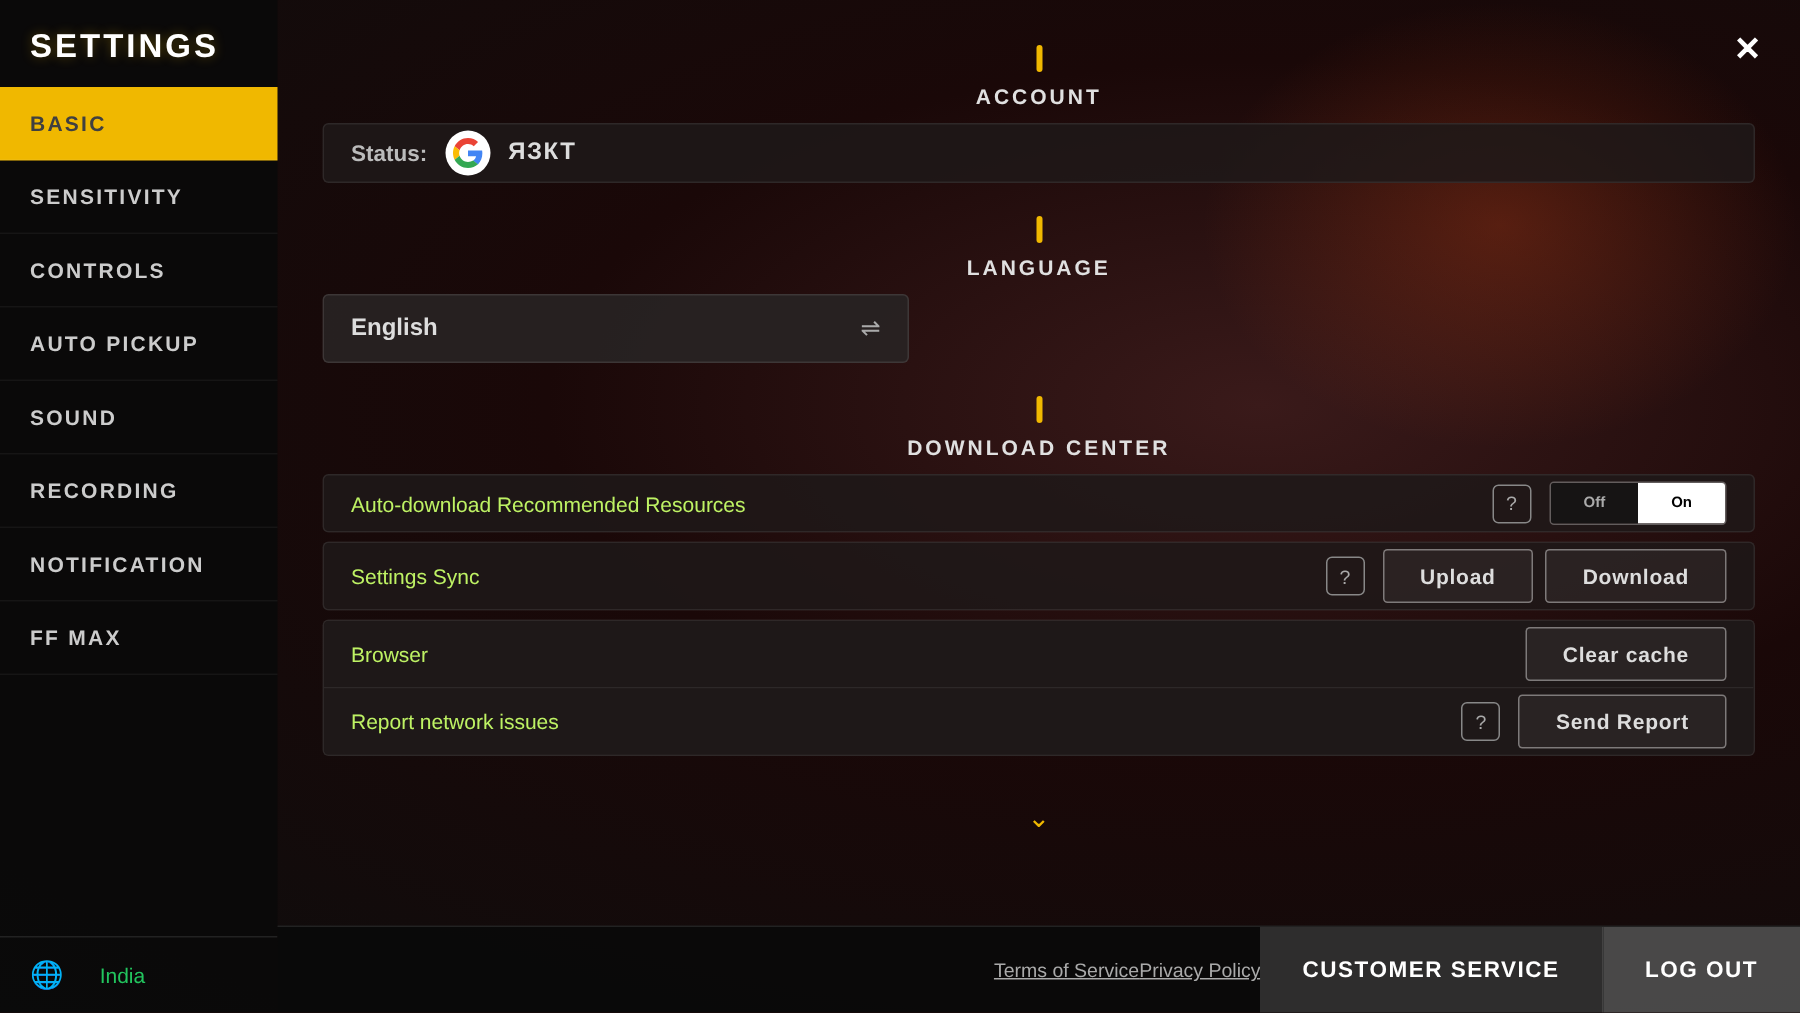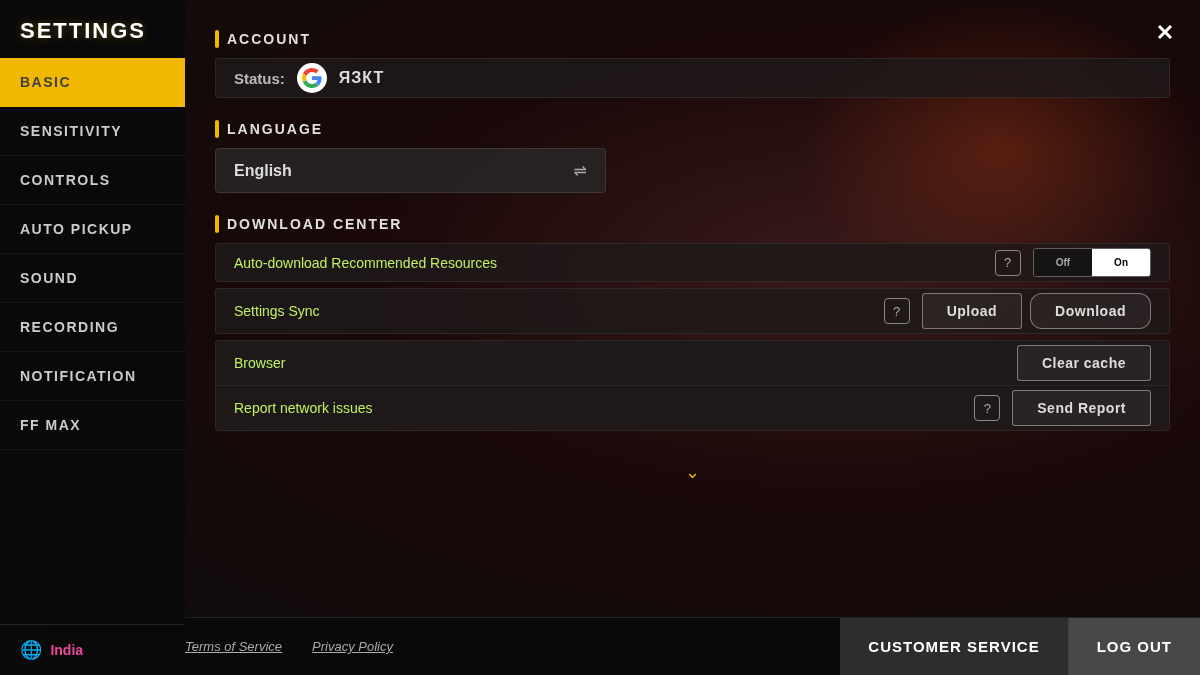--- a/index.html
+++ b/index.html
@@ -65,22 +65,23 @@
       display: flex;
       align-items: center;
       gap: 8px;
       border-top: 1px solid rgba(255,255,255,0.1);
     }
     .globe-icon {
       font-size: 18px;
     }
     .sidebar-footer-text {
       font-size: 14px;
-      color: #ec4899;
-      font-weight: 700;
+      color: #22c55e;
+      font-weight: 400;
+      margin-left: 16px;
     }
 
     
     .main {
       position: absolute;
       left: 185px; top: 0;
       right: 0; bottom: 0;
       z-index: 1;
       padding: 30px 30px 0 30px;
       overflow-y: auto;
@@ -105,20 +106,21 @@
     }
     .section-title {
       display: flex;
       align-items: center;
       gap: 8px;
       font-size: 14px;
       font-weight: 800;
       letter-spacing: 2px;
       color: #e0e0e0;
       margin-bottom: 10px;
+      flex-direction: column;
     }
     .section-title-bar {
       width: 4px; height: 18px;
       background: #f0b800;
       border-radius: 2px;
       display: inline-block;
     }
 
     
     .card {
@@ -221,43 +223,40 @@
       border-radius: 3px;
       background: rgba(255,255,255,0.05);
       color: #ddd;
       font-size: 14px;
       font-weight: 700;
       cursor: pointer;
       letter-spacing: 0.5px;
     }
     .action-btn + .action-btn {
       margin-left: 8px;
-      border-radius: 12px;
     }
 
     
     .bottom-bar {
       position: absolute;
       bottom: 0; left: 185px; right: 0;
       height: 58px;
       background: rgba(10,10,10,0.95);
       z-index: 5;
       display: flex;
       align-items: center;
       justify-content: flex-end;
       gap: 0;
       border-top: 1px solid rgba(255,255,255,0.1);
     }
     .bottom-links {
       flex: 1;
       display: flex;
       align-items: center;
-      justify-content: flex-start;
-      gap: 30px;
-      font-style: italic;
+      justify-content: flex-end;
     }
     .bottom-link {
       font-size: 13px;
       color: #aaa;
       text-decoration: underline;
       cursor: pointer;
     }
     .bottom-btn {
       height: 58px;
       padding: 0 28px;

